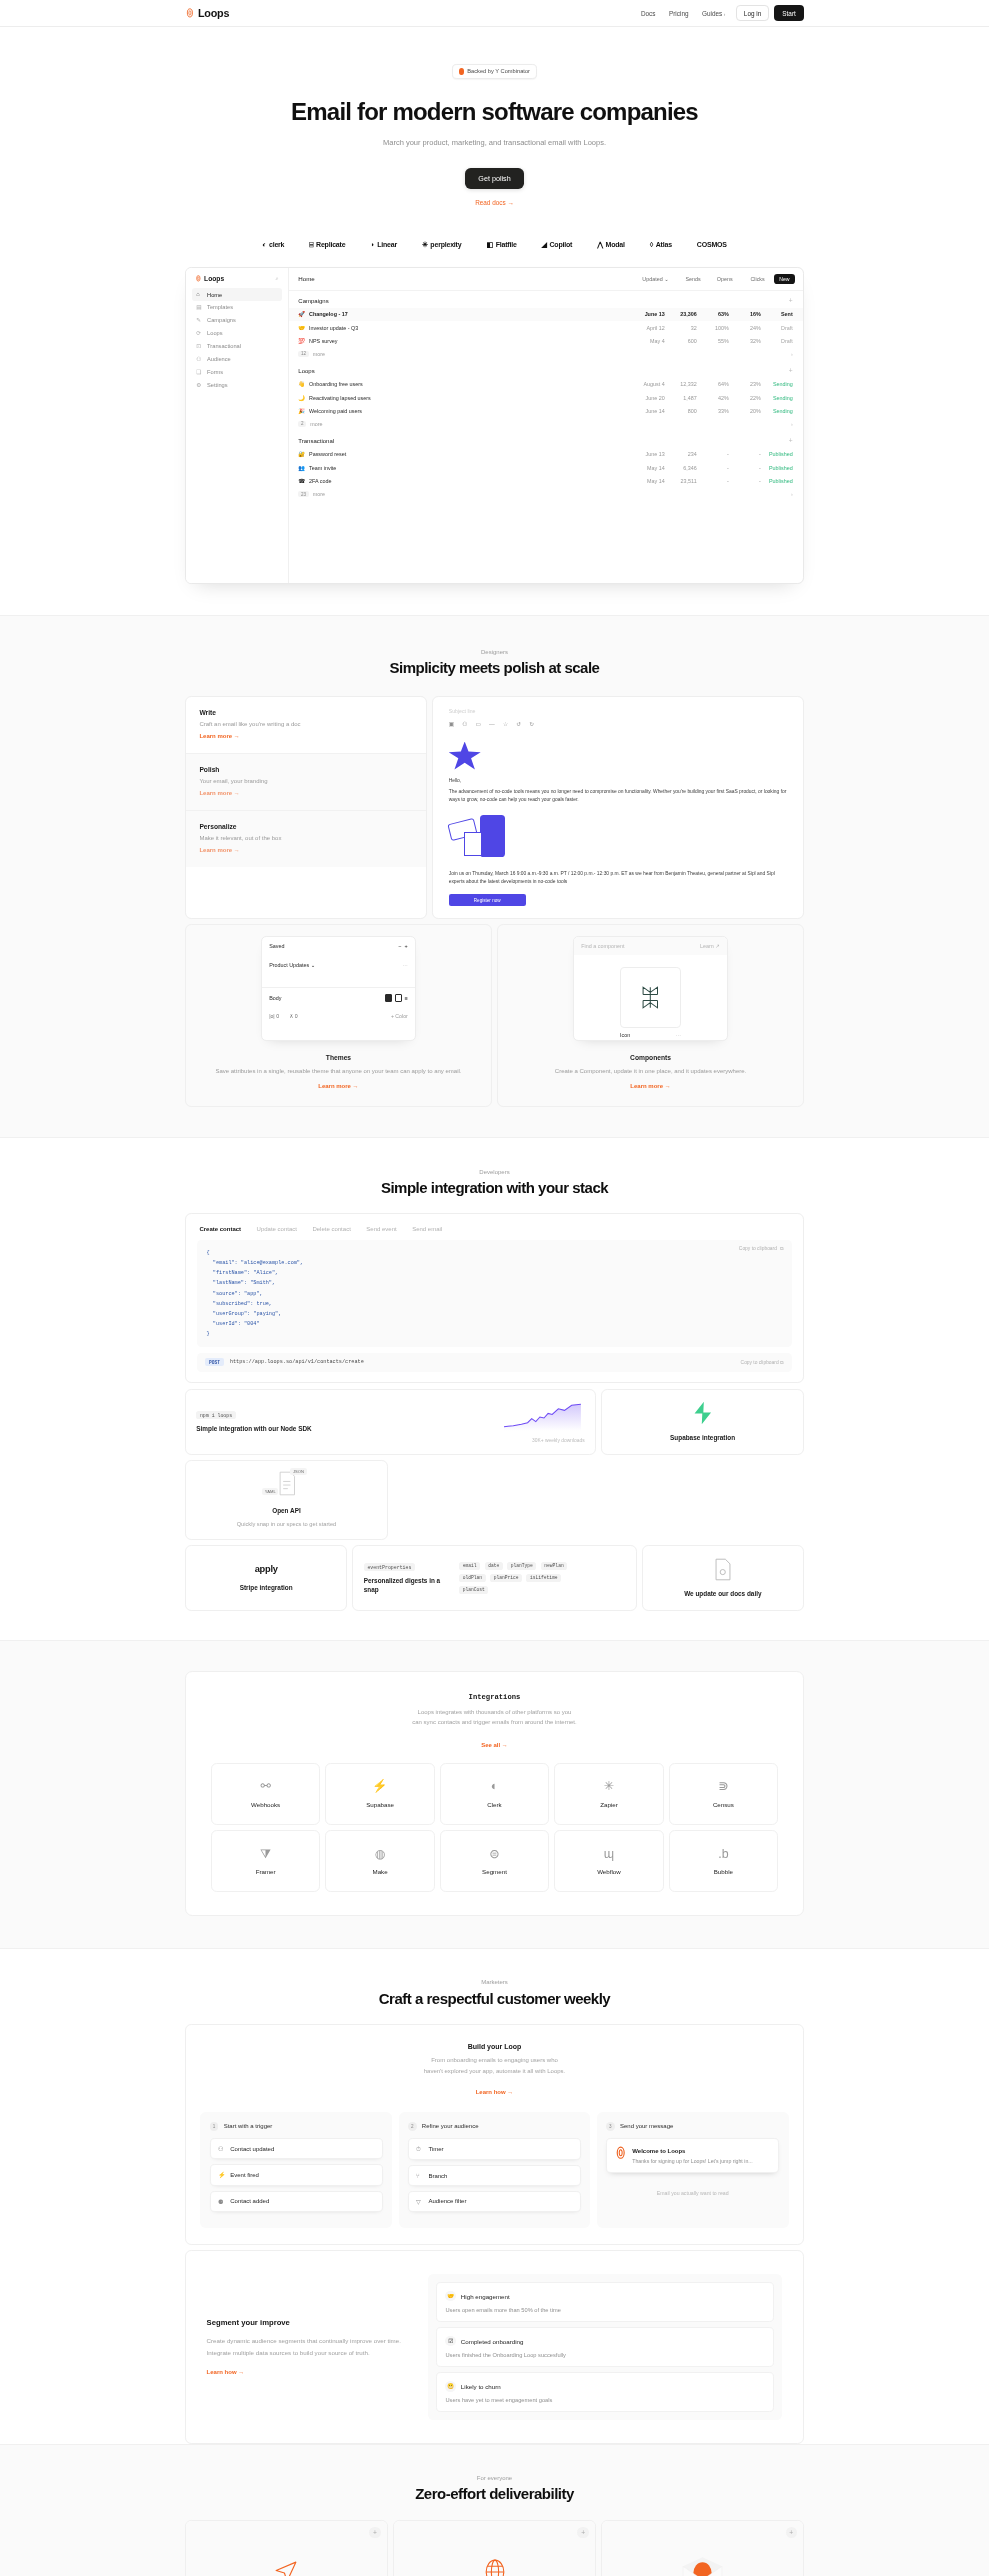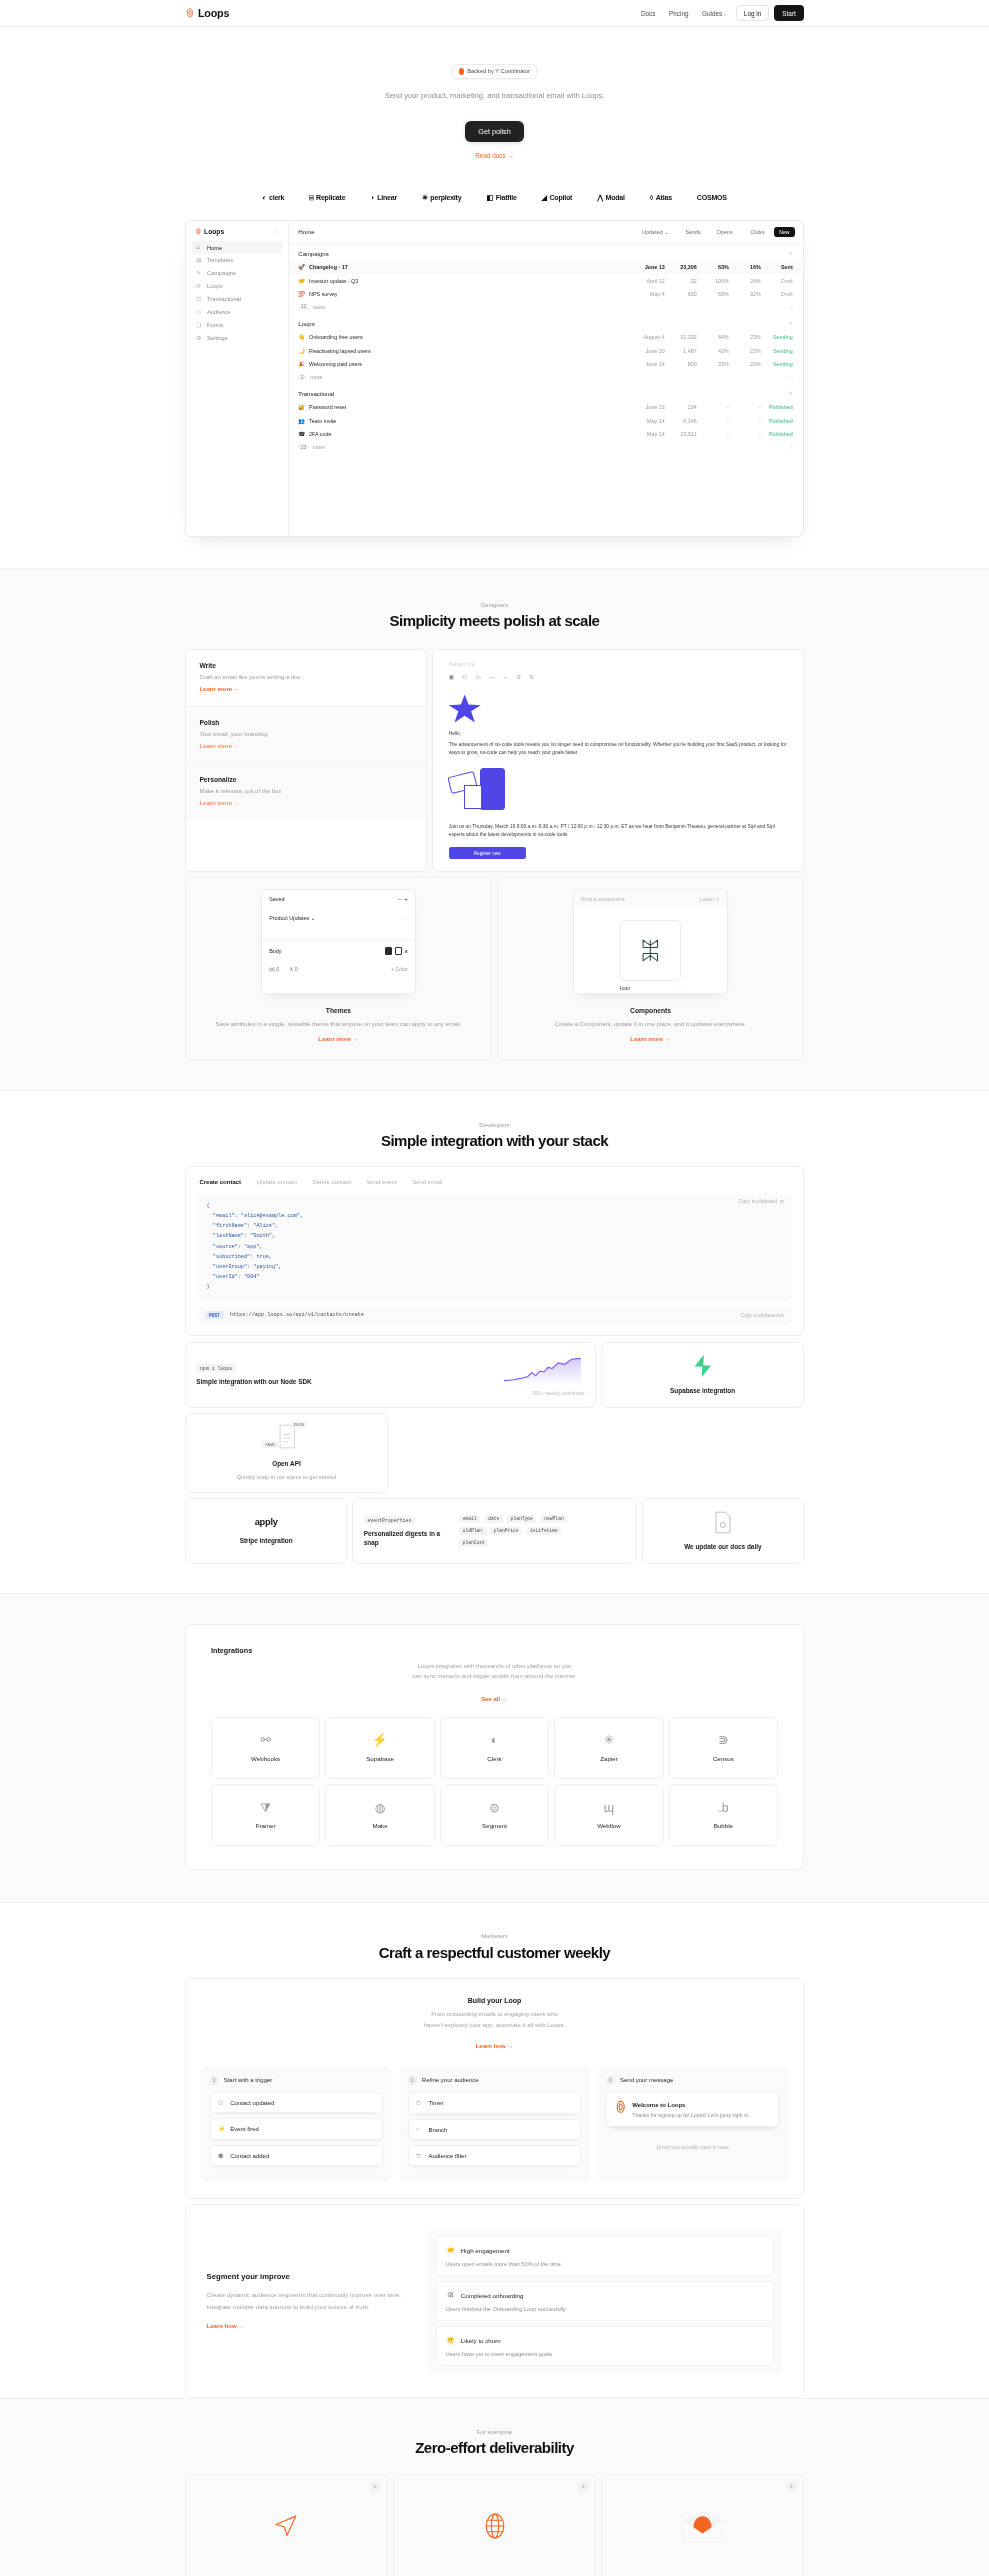--- a/index.html
+++ b/index.html
@@ -211,21 +211,21 @@
   }
   .chip.sm { font-size: 4.6px; margin: 0 2.1px 2.6px 0; }
   .tile-center { text-align: center; display:flex; flex-direction: column; align-items:center; justify-content:center; }
   .spark { width: 82px; height: 32px; }
   .dl-note { font-size: 4.9px; color: #bcbcbc; margin-top: 3.1px; text-align:right; }
   .grid3b { display: grid; grid-template-columns: 0.8fr 1.4fr 0.8fr; gap: 5.2px; margin-top: 5.2px; padding-bottom: 29px; }
 
   
   .integrations { padding: 30px 185px 32px; }
   .int-box { border: 0.5px solid #efefef; border-radius: 7.2px; background: #fff; padding: 20.6px 25px 23px; }
-  .int-title { font-size: 7.2px; font-weight: 700; color: #151515; }
+  .int-title { text-align:center; font-size: 7.2px; font-weight: 700; color: #151515; font-family: Liberation Mono, monospace; }
   .int-sub { text-align:center; font-size: 6px; color: #a2a2a2; margin-top: 6.2px; line-height:1.75; }
   .int-all { text-align:center; margin-top: 7.2px; }
   .int-grid { display: grid; grid-template-columns: repeat(5, 1fr); gap: 5.2px; margin-top: 14.4px; }
   .int-cell {
     border: 0.5px solid #f0f0f0; border-radius: 5.7px; height: 62px;
     display: flex; flex-direction: column; align-items: center; justify-content: center; gap: 8.2px;
   }
   .int-ico { font-size: 12.4px; color: #9a9a9a; line-height: 1; }
   .int-name { font-size: 6.2px; color: #1d1d1d; }
 
@@ -290,21 +290,22 @@
       <a class="btn-login">Log in</a>
       <a class="btn-start">Start</a>
     </nav>
   </header>
 
   <section class="hero">
     <div class="yc-badge">
       <span class="yc-dot"></span>
       <span>Backed by Y Combinator</span>
     </div>
-    <p class="hero-sub">Send your product, marketing, and transactional email with Loops.</p>
+    <h1 class="hero-title">Email for modern software companies</h1>
+    <p class="hero-sub">March your product, marketing, and transactional email with Loops.</p>
     <div class="hero-cta">
       <a class="btn-hero">Get polish</a>
     </div>
     <div class="hero-docs">Read docs →</div>
 
     <div class="logo-strip">
       <span class="logo-item">
           <span class="logo-glyph">◐</span>
           <span>clerk</span>
         </span>

